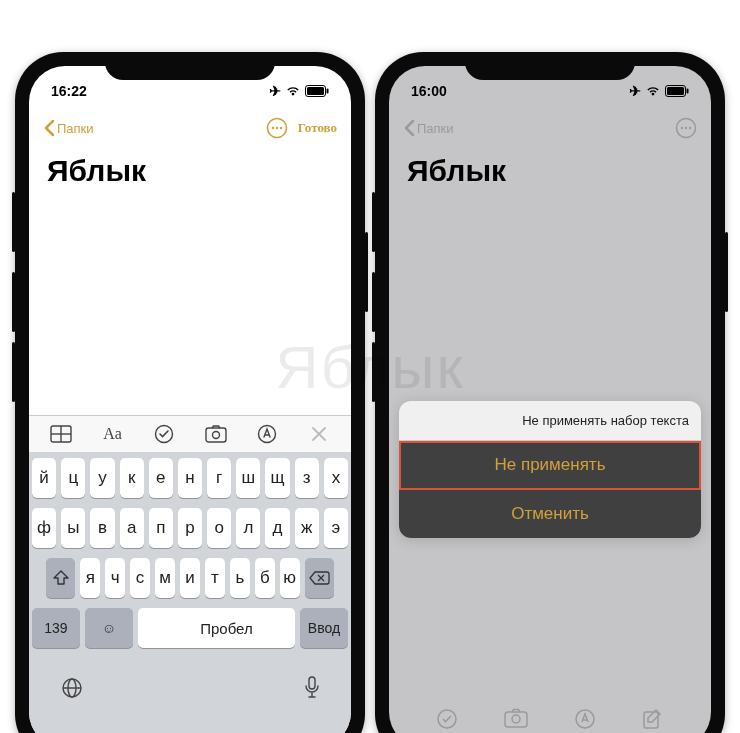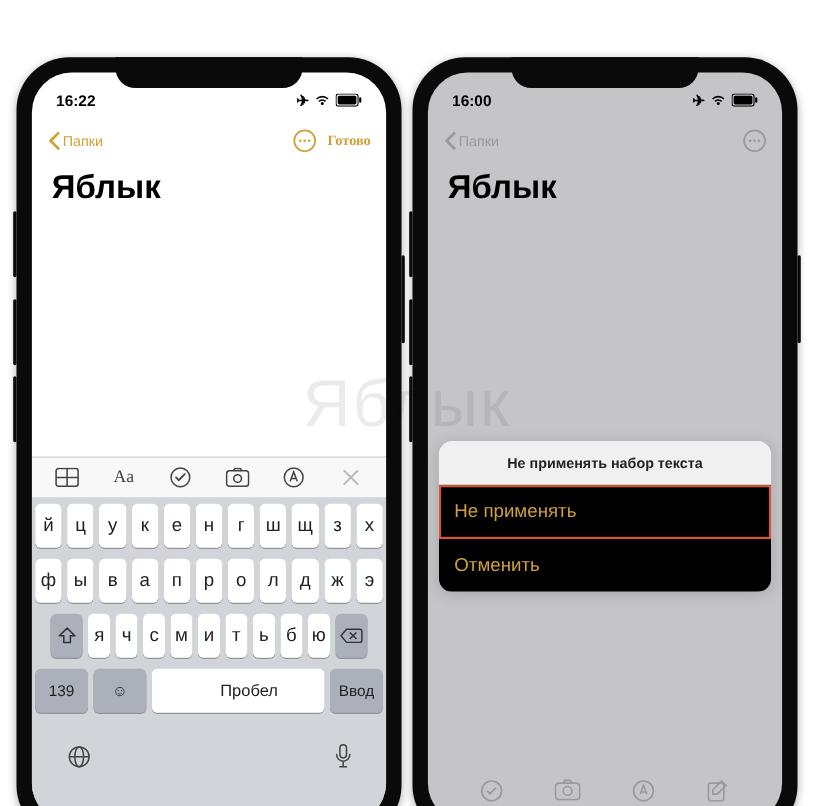--- a/index.html
+++ b/index.html
@@ -152,34 +152,34 @@
   .sheet {
     position: absolute;
     left: 10px; right: 10px;
     top: 335px;
     background: #f0f0f0;
     border-radius: 12px;
     overflow: hidden;
     box-shadow: 0 2px 14px rgba(0,0,0,0.15);
   }
   .sheet-title {
-    text-align: center;
+    text-align: right;
     font-size: 13px;
-    font-weight: 700;
+    font-weight: 400;
     padding: 12px;
     color: #222;
     border-bottom: 0.5px solid #ccc;
   }
   .sheet-btn {
-    text-align: left;
+    text-align: center;
     font-size: 17px;
     padding: 14px;
     color: #d2a038;
     border-bottom: 0.5px solid #ccc;
-    background: #000000;
+    background: #404040;
   }
   .sheet-btn:last-child { border-bottom: none; }
   .sheet-btn.hl { outline: 2px solid #d9533b; outline-offset: -2px; }
 
   .bottom-tools {
     position: absolute;
     bottom: 18px; left: 0; right: 0;
     display: flex;
     justify-content: space-around;
     padding: 0 24px;

